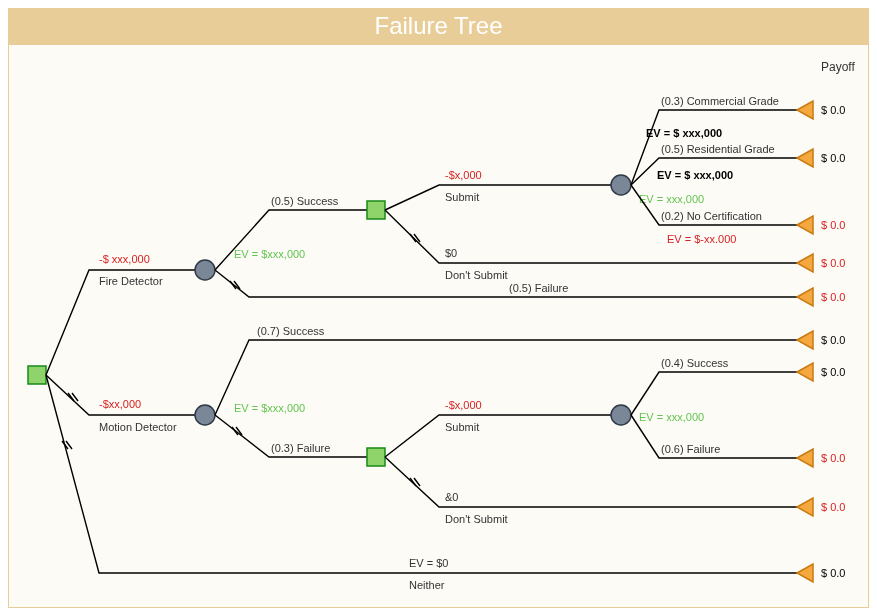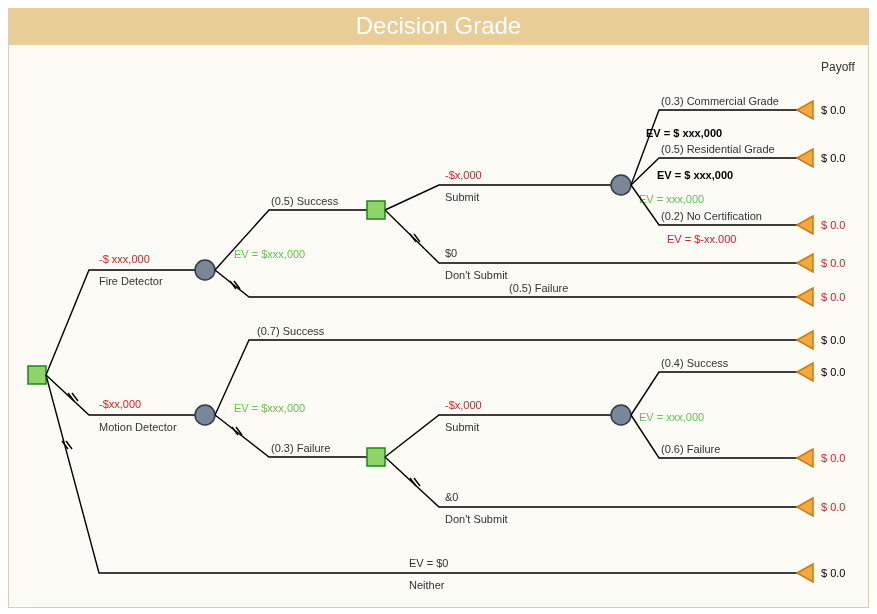--- a/index.html
+++ b/index.html
@@ -13,21 +13,21 @@
   .ev-black { fill:#000; }
   .payoff-black { fill:#000; }
   .payoff-red { fill:#d62222; }
   .label { fill:#333; }
   .hdr { fill:#333; font-size:12px; }
 </style>
 </head>
 <body>
 
 <div class="frame">
-  <div class="title">Decision Grade</div>
+  <div class="title">Failure Tree</div>
   <div class="canvas">
     <svg width="859" height="562">
       <defs>
         <g id="sq">
             <rect x="-9" y="-9" width="18" height="18" fill="#8fd46a" stroke="#178a17" stroke-width="1.5"></rect>
           </g>
         <g id="ci">
             <circle r="10" fill="#7a8796" stroke="#2e3a47" stroke-width="1.5"></circle>
           </g>
         <g id="tr">

